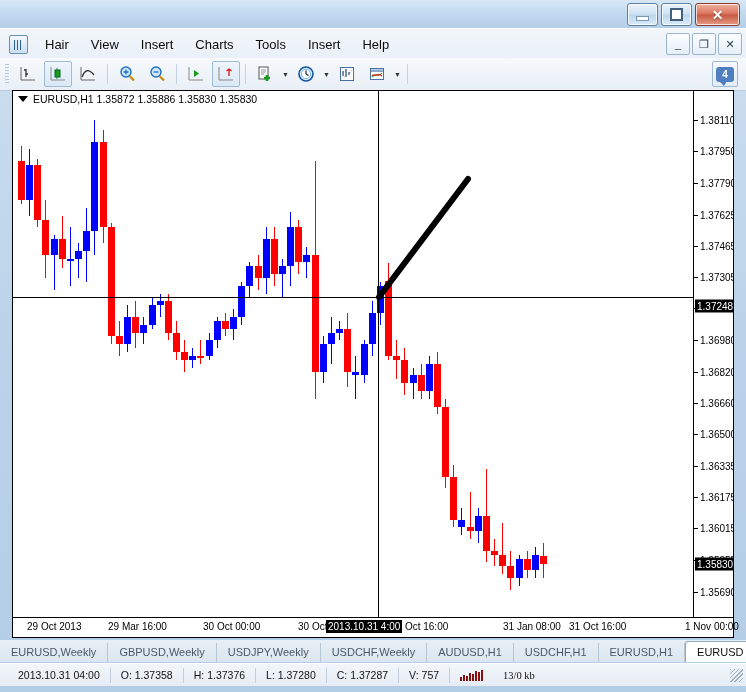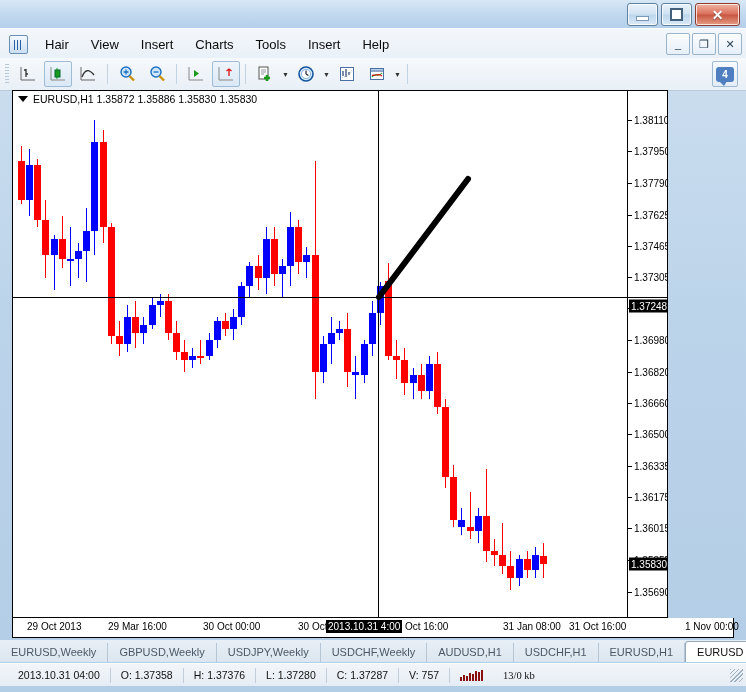--- a/index.html
+++ b/index.html
@@ -89,21 +89,21 @@
   .badge-bubble{
     width:18px;height:15px;background:#4f7fc1;border-radius:3px;position:relative;
     color:#fff;font-size:10px;font-weight:bold;display:flex;align-items:center;justify-content:center;
   }
   .badge-bubble:after{
     content:"";position:absolute;left:3px;bottom:-4px;width:0;height:0;
     border-left:5px solid transparent;border-right:3px solid transparent;border-top:5px solid #4f7fc1;
   }
   
   .chartwin{
-    position:absolute;left:12px;top:90px;width:656px;height:528px;
+    position:absolute;left:12px;top:90px;width:722px;height:528px;
     background:#ffffff;border:1px solid #000000;box-sizing:border-box;
     overflow:hidden;
   }
   .chart-label{
     position:absolute;left:5px;top:2px;font-size:10.5px;color:#000;white-space:nowrap;
     display:flex;align-items:center;gap:5px;
   }
   .chart-collapse{
     width:0;height:0;border-left:5px solid transparent;border-right:5px solid transparent;
     border-top:6px solid #000;

